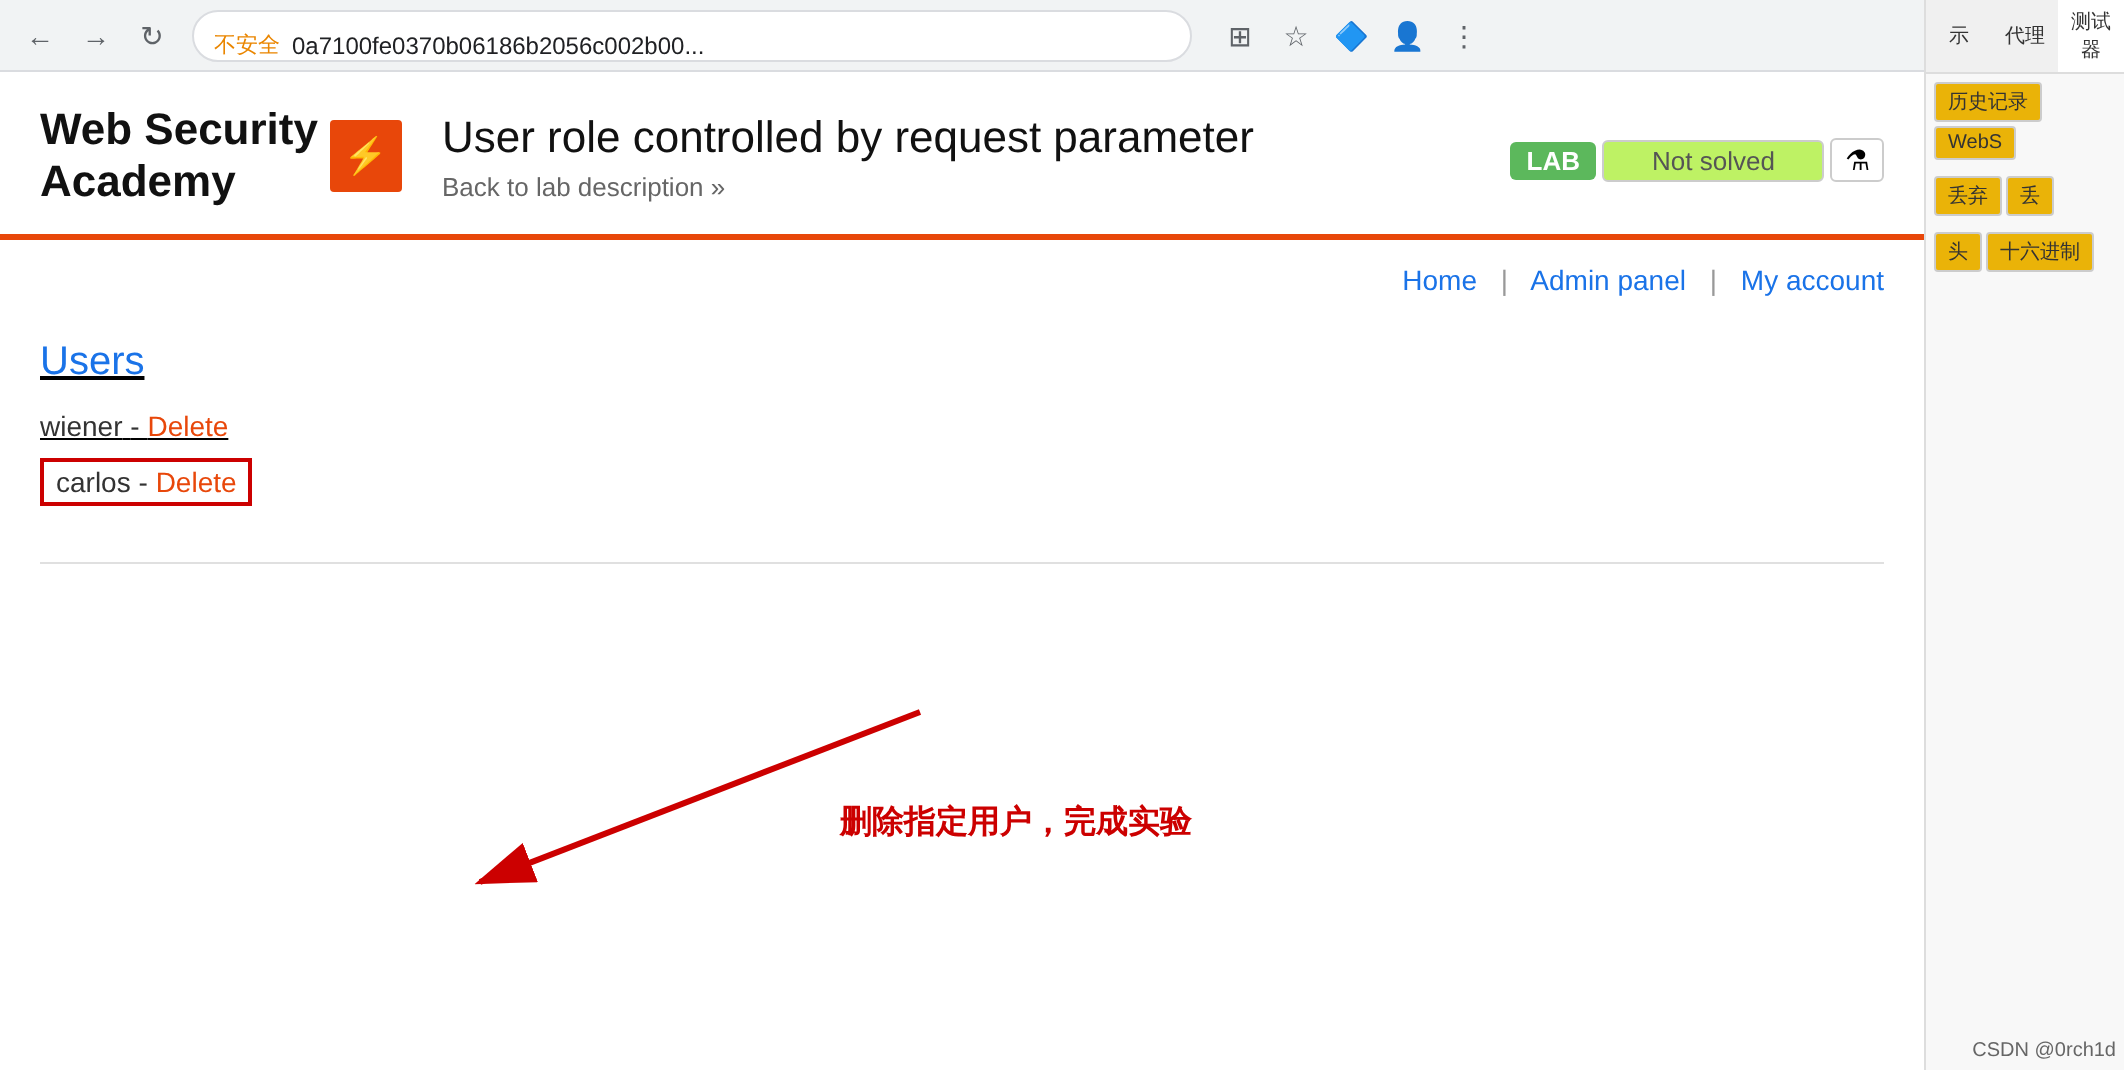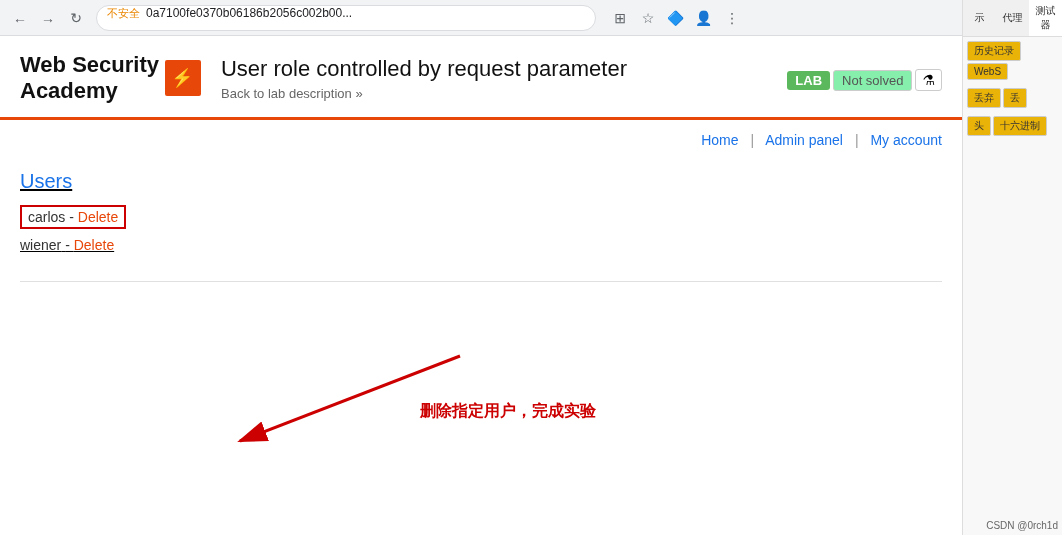--- a/index.html
+++ b/index.html
@@ -16,21 +16,21 @@
       gap: 8px;
     }
     .nav-buttons { display: flex; gap: 4px; align-items: center; }
     .nav-btn {
       width: 24px; height: 24px; border-radius: 50%; border: none;
       background: transparent; cursor: pointer; display: flex; align-items: center; justify-content: center;
       color: #5f6368; font-size: 14px;
     }
     .address-bar {
       flex: 1; height: 26px; border-radius: 13px; background: #fff;
-      border: 1px solid #dadce0; display: flex; align-items: flex-start;
+      border: 1px solid #dadce0; display: flex; align-items: flex-end;
       padding: 0 10px; gap: 6px; font-size: 12px; color: #202124;
       max-width: 500px;
     }
     .address-bar .warning { color: #ea8600; font-size: 11px; }
     .address-text { color: #202124; font-size: 12px; }
     .browser-icons { display: flex; gap: 4px; align-items: center; margin-left: 4px; }
     .browser-icon-btn {
       width: 24px; height: 24px; border-radius: 50%; border: none;
       background: transparent; cursor: pointer; display: flex; align-items: center; justify-content: center;
       color: #5f6368; font-size: 14px;
@@ -82,22 +82,22 @@
     }
     .header-right { display: flex; flex-direction: column; align-items: flex-start; flex: 1; margin-left: 20px; }
     .lab-title { font-size: 22px; color: #111; font-weight: normal; }
     .back-link { color: #666; font-size: 13px; margin-top: 4px; text-decoration: none; cursor: pointer; }
     .lab-status { display: flex; align-items: center; gap: 3px; margin-top: 4px; }
     .lab-badge {
       background: #5cb85c; color: #fff; padding: 2px 8px;
       border-radius: 3px; font-size: 13px; font-weight: bold;
     }
     .not-solved {
-      border: 1px solid #ccc; padding: 2px 8px; border-radius: 3px;
-      font-size: 13px; color: #555; background: #86efac;
+      border: 1px solid #ccc; padding: 2px 24px; border-radius: 3px;
+      font-size: 13px; color: #555; background: #bef264;
     }
     .flask-icon {
       border: 1px solid #ccc; padding: 2px 6px; border-radius: 3px;
       font-size: 14px; cursor: pointer;
     }
 
     
     .page-nav {
       text-align: right; padding: 12px 20px; font-size: 14px;
     }
@@ -195,31 +195,31 @@
       <span class="sep">|</span>
       <a>Admin panel</a>
       <span class="sep">|</span>
       <a>My account</a>
     </div>
 
     <div class="users-section">
       <div class="users-title">Users</div>
 
       <div class="user-row">
+        <span class="user-name">wiener</span>
+        <span> - </span>
+        <a class="delete-link">Delete</a>
+      </div>
+
+      <div class="user-row">
         <span class="carlos-row">
           <span class="user-name">carlos</span>
           <span> - </span>
           <a class="delete-link">Delete</a>
         </span>
-      </div>
-
-      <div class="user-row">
-        <span class="user-name">wiener</span>
-        <span> - </span>
-        <a class="delete-link">Delete</a>
       </div>
     </div>
 
     <hr class="divider">
 
     <svg class="arrow-svg" width="320" height="120" viewBox="0 0 320 120">
 
       <defs>
         <marker id="arrowhead" markerWidth="10" markerHeight="7" refX="9" refY="3.5" orient="auto">
           <polygon points="0 0, 10 3.5, 0 7" fill="#cc0000"></polygon>

